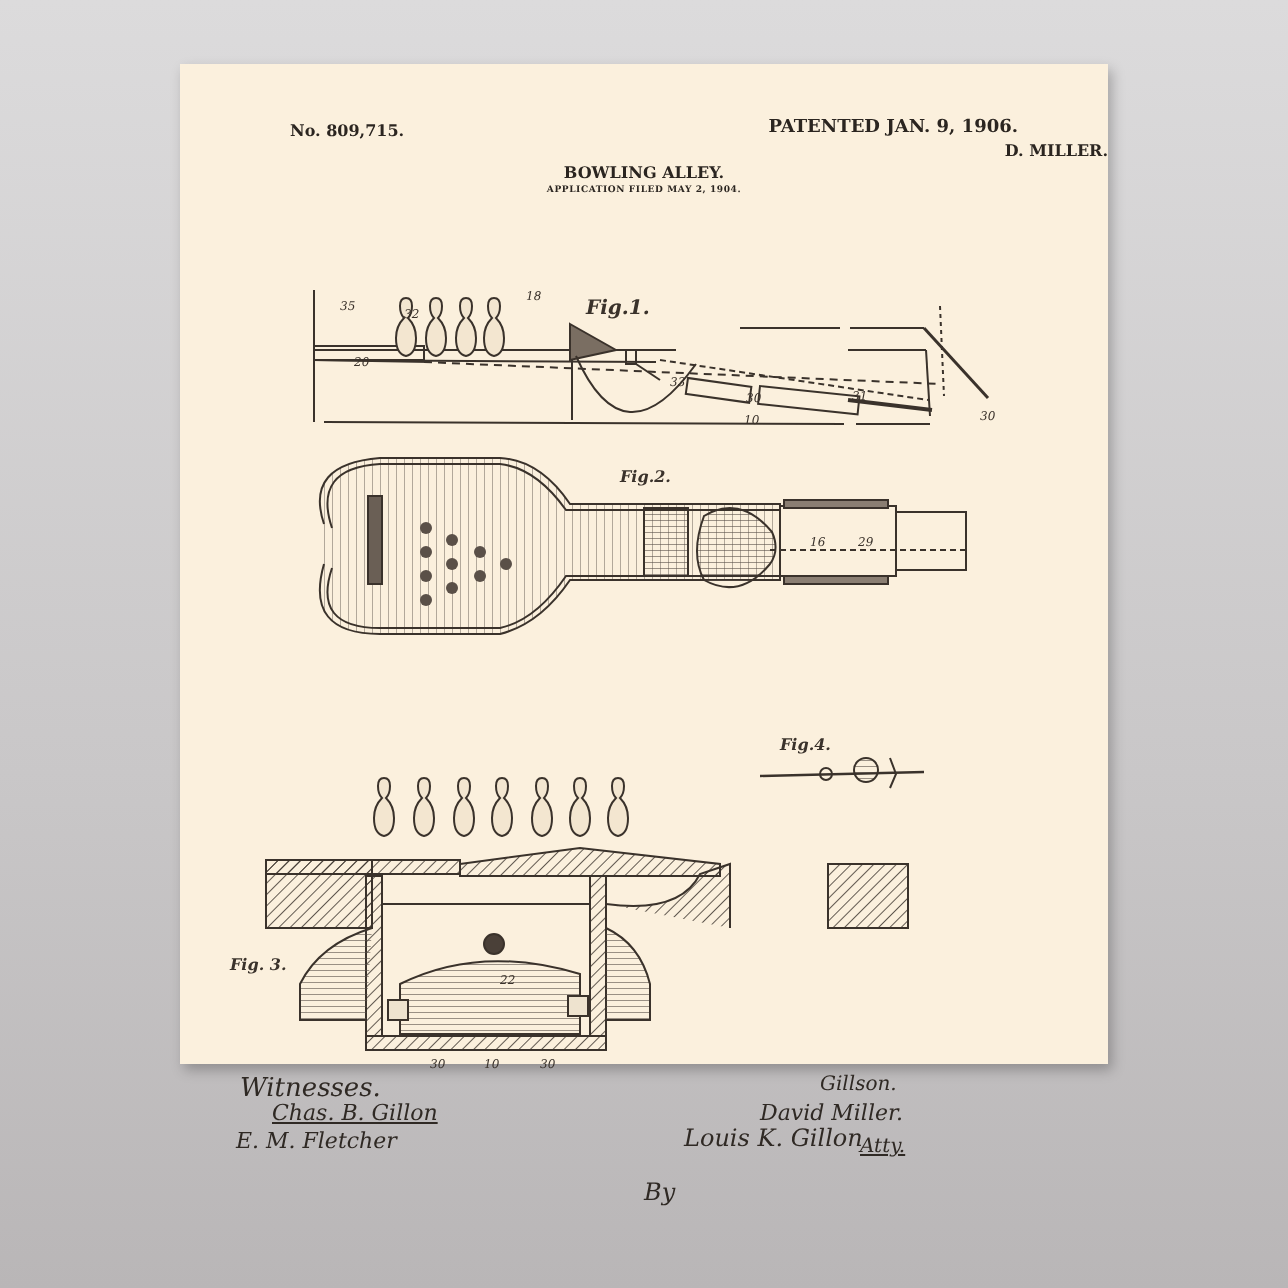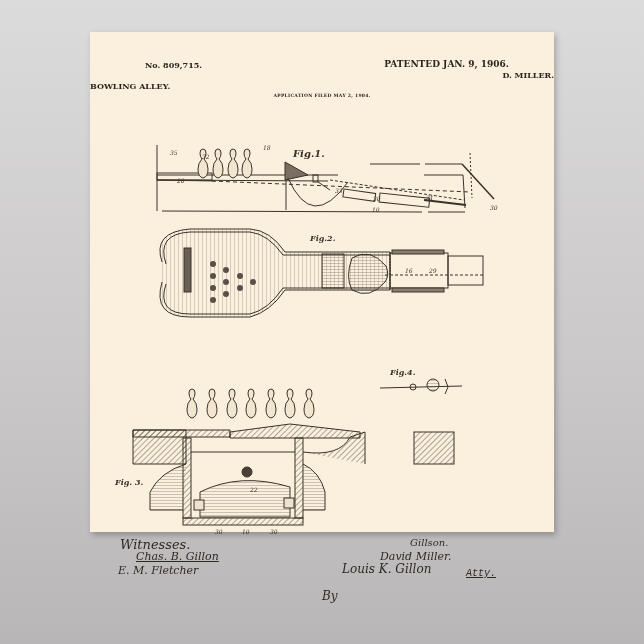--- a/index.html
+++ b/index.html
@@ -11,21 +11,21 @@
   }
   .poster {
     position:absolute; left:90px; top:32px; width:464px; height:500px;
     background:#fbf0dd;
     box-shadow: 2px 3px 6px rgba(0,0,0,0.25);
   }
   .hdr { position:absolute; font-family:"DejaVu Serif", serif; color:#2b2520; font-weight:bold; }
   .num { left:55px; top:28px; font-size:8px; }
   .pat { right:45px; top:27px; font-size:9px; }
   .inv { left:0; right:0; top:38px; text-align:right; font-size:8px; }
-  .ttl { left:0; right:0; top:49px; font-size:8px; }
+  .ttl { left:0; right:0; top:49px; text-align:center; font-size:8px; }
   .app { left:0; right:0; top:61px; text-align:center; font-size:4.5px; letter-spacing:0.3px; }
   svg { position:absolute; left:0; top:0; }
   .sig { position:absolute; font-family:"DejaVu Serif", serif; font-style:italic; color:#2f2924; }
 </style>
 </head>
 <body>
 
 <div class="poster">
   <div class="hdr num">No. 809,715.</div>
   <div class="hdr pat">PATENTED JAN. 9, 1906.</div>
@@ -158,14 +158,14 @@
     </g>
   </svg>
 
   <div class="sig" style="left:30px;top:505px;font-size:13px;text-align:center;">Witnesses.</div>
   <div class="sig" style="left:46px;top:518px;font-size:11px;text-decoration:underline;">Chas. B. Gillon</div>
   <div class="sig" style="left:28px;top:532px;font-size:11px;">E. M. Fletcher</div>
   <div class="sig" style="left:320px;top:505px;font-size:10px;">Gillson.</div>
   <div class="sig" style="left:290px;top:518px;font-size:11px;">David Miller.</div>
   <div class="sig" style="left:232px;top:533px;font-size:12px;margin-top:24px;">By</div>
   <div class="sig" style="left:252px;top:530px;font-size:12px;">Louis K. Gillon</div>
-  <div class="sig" style="left:376px;top:536px;font-size:10px;text-decoration:underline;font-family:Liberation Mono, monospace;">Atty.</div>
+  <div class="sig" style="left:340px;top:536px;font-size:10px;text-decoration:underline;">Atty.</div>
 </div>
 
 </body></html>

